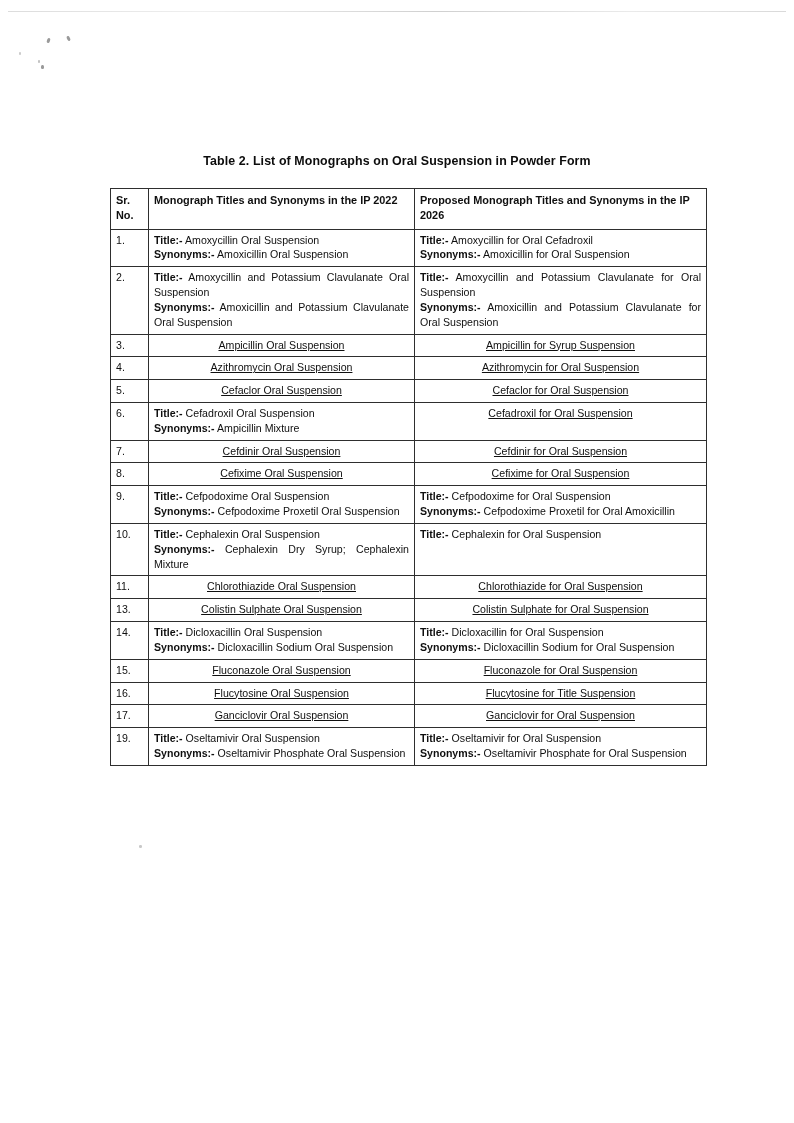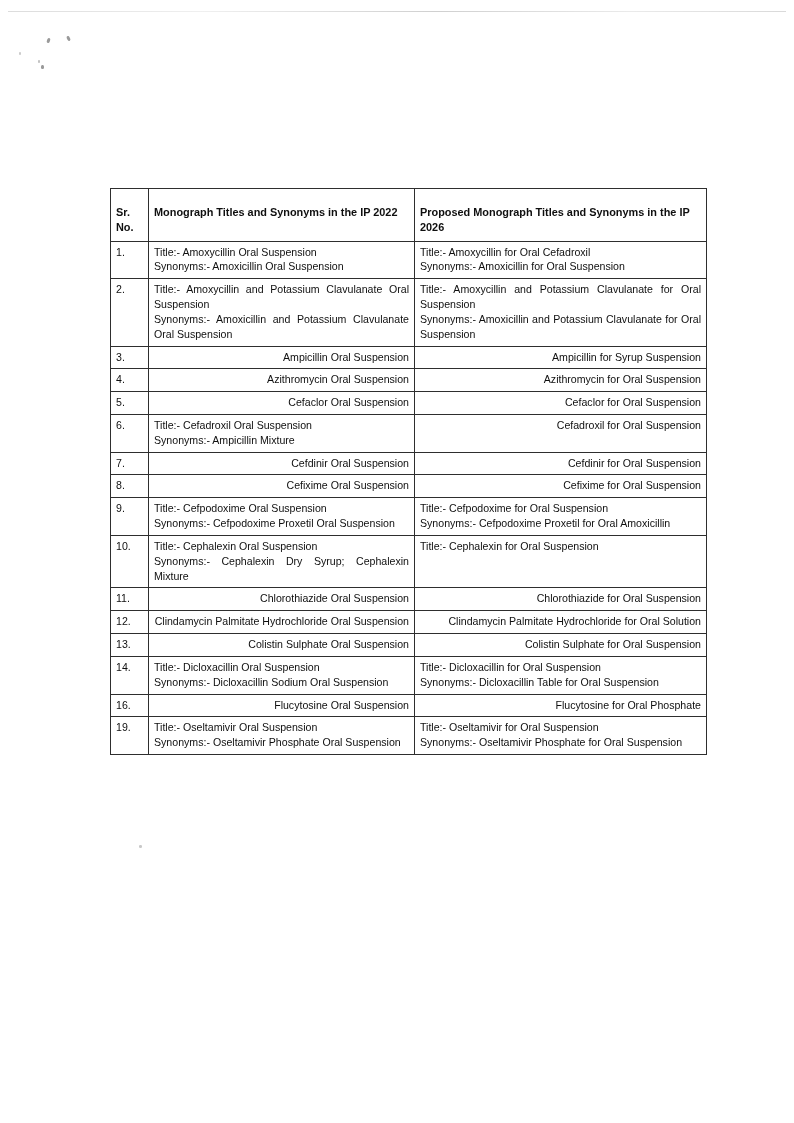--- a/index.html
+++ b/index.html
@@ -75,58 +75,60 @@
     padding: 3px 5px 4px 5px;
     font-size: 10.6px;
     line-height: 1.40;
     color: #0f0f0f;
     text-align: justify;
     text-justify: inter-word;
   }
   table.monograph-table thead th {
     font-weight: bold;
     text-align: left;
-    padding-top: 16px;
+    padding-top: 4px;
     padding-bottom: 5px;
     font-size: 10.9px;
   }
   col.c-sr  { width: 38px; }
   col.c-old { width: 266px; }
   col.c-new { width: 292px; }
 
   td.sr-cell, th.sr-cell {
     text-align: center;
     text-justify: auto;
   }
   th.sr-cell { text-align: left; padding-left: 7px; }
   td.sr-cell { padding-left: 6px; text-align: left; }
 
   .lbl {
-    font-weight: normal;
+    font-weight: bold;
   }
   .line {
     display: block;
   }
   .line.plain {
-    text-align: right;
+    text-align: center;
+    text-decoration: underline;
   }
 </style>
 </head>
 <body>
 
 <div class="page">
 
   <div class="scan-line"></div>
   <div class="speck sp1"></div>
   <div class="speck sp2"></div>
   <div class="speck sp3"></div>
   <div class="speck sp4"></div>
   <div class="speck sp5"></div>
   <div class="speck sp6"></div>
 
+  <div class="doc-title">Table 2. List of Monographs on Oral Suspension in Powder Form</div>
 
   <table class="monograph-table">
     <colgroup>
       <col class="c-sr">
       <col class="c-old">
       <col class="c-new">
     </colgroup>
     <thead>
       <tr>
         <th class="sr-cell">
@@ -239,55 +241,64 @@
         <tr>
           <td class="sr-cell">11.</td>
           <td>
             <span class="line plain">Chlorothiazide Oral Suspension</span>
           </td>
           <td>
             <span class="line plain">Chlorothiazide for Oral Suspension</span>
           </td>
         </tr>
         <tr>
-          <td class="sr-cell">12.</td>
-          <td>
-            <span class="line plain">Clindamycin Palmitate Hydrochloride Oral Suspension</span>
-          </td>
-          <td>
-            <span class="line plain">Clindamycin Palmitate Hydrochloride for Oral Solution</span>
-          </td>
-        </tr>
-        <tr>
           <td class="sr-cell">13.</td>
           <td>
             <span class="line plain">Colistin Sulphate Oral Suspension</span>
           </td>
           <td>
             <span class="line plain">Colistin Sulphate for Oral Suspension</span>
           </td>
         </tr>
         <tr>
           <td class="sr-cell">14.</td>
           <td>
             <span class="line"><span class="lbl">Title:-</span> <span>Dicloxacillin Oral Suspension</span></span>
             <span class="line"><span class="lbl">Synonyms:-</span> <span>Dicloxacillin Sodium Oral Suspension</span></span>
           </td>
           <td>
             <span class="line"><span class="lbl">Title:-</span> <span>Dicloxacillin for Oral Suspension</span></span>
-            <span class="line"><span class="lbl">Synonyms:-</span> <span>Dicloxacillin Table for Oral Suspension</span></span>
+            <span class="line"><span class="lbl">Synonyms:-</span> <span>Dicloxacillin Sodium for Oral Suspension</span></span>
+          </td>
+        </tr>
+        <tr>
+          <td class="sr-cell">15.</td>
+          <td>
+            <span class="line plain">Fluconazole Oral Suspension</span>
+          </td>
+          <td>
+            <span class="line plain">Fluconazole for Oral Suspension</span>
           </td>
         </tr>
         <tr>
           <td class="sr-cell">16.</td>
           <td>
             <span class="line plain">Flucytosine Oral Suspension</span>
           </td>
           <td>
-            <span class="line plain">Flucytosine for Oral Phosphate</span>
+            <span class="line plain">Flucytosine for Title Suspension</span>
+          </td>
+        </tr>
+        <tr>
+          <td class="sr-cell">17.</td>
+          <td>
+            <span class="line plain">Ganciclovir Oral Suspension</span>
+          </td>
+          <td>
+            <span class="line plain">Ganciclovir for Oral Suspension</span>
           </td>
         </tr>
         <tr>
           <td class="sr-cell">19.</td>
           <td>
             <span class="line"><span class="lbl">Title:-</span> <span>Oseltamivir Oral Suspension</span></span>
             <span class="line"><span class="lbl">Synonyms:-</span> <span>Oseltamivir Phosphate Oral Suspension</span></span>
           </td>
           <td>
             <span class="line"><span class="lbl">Title:-</span> <span>Oseltamivir for Oral Suspension</span></span>

